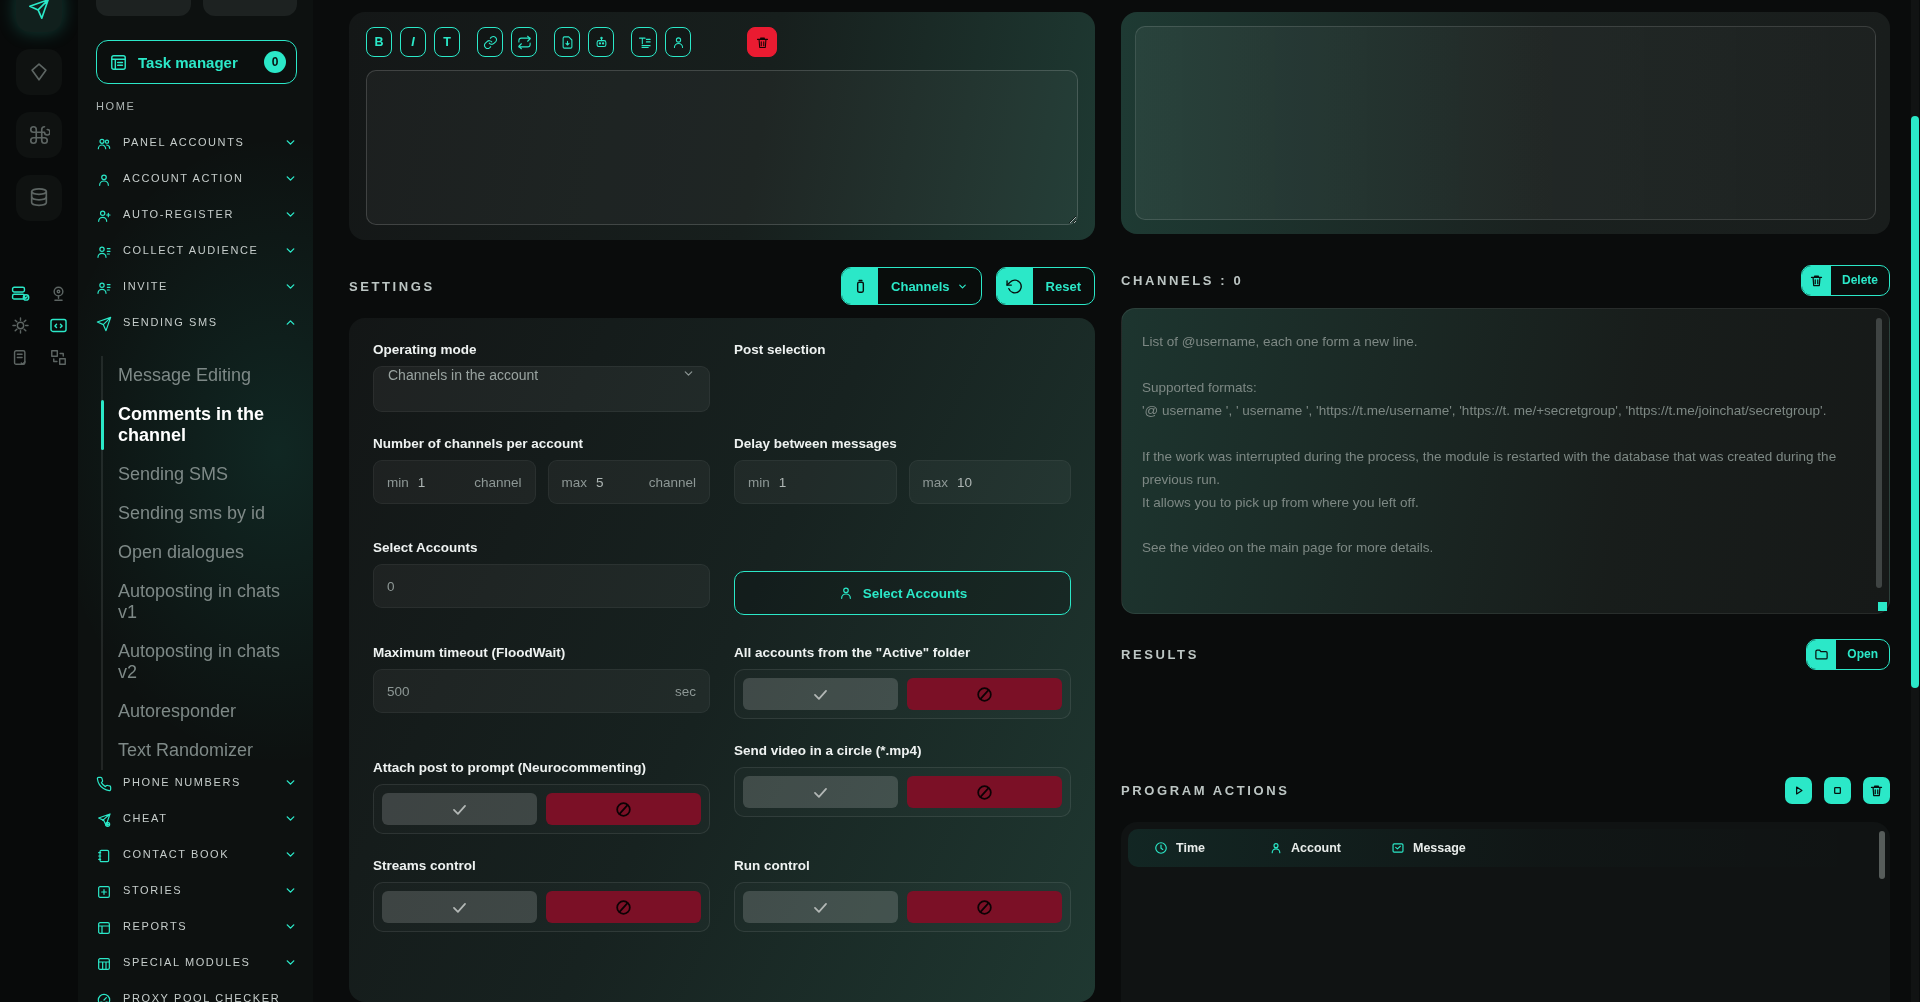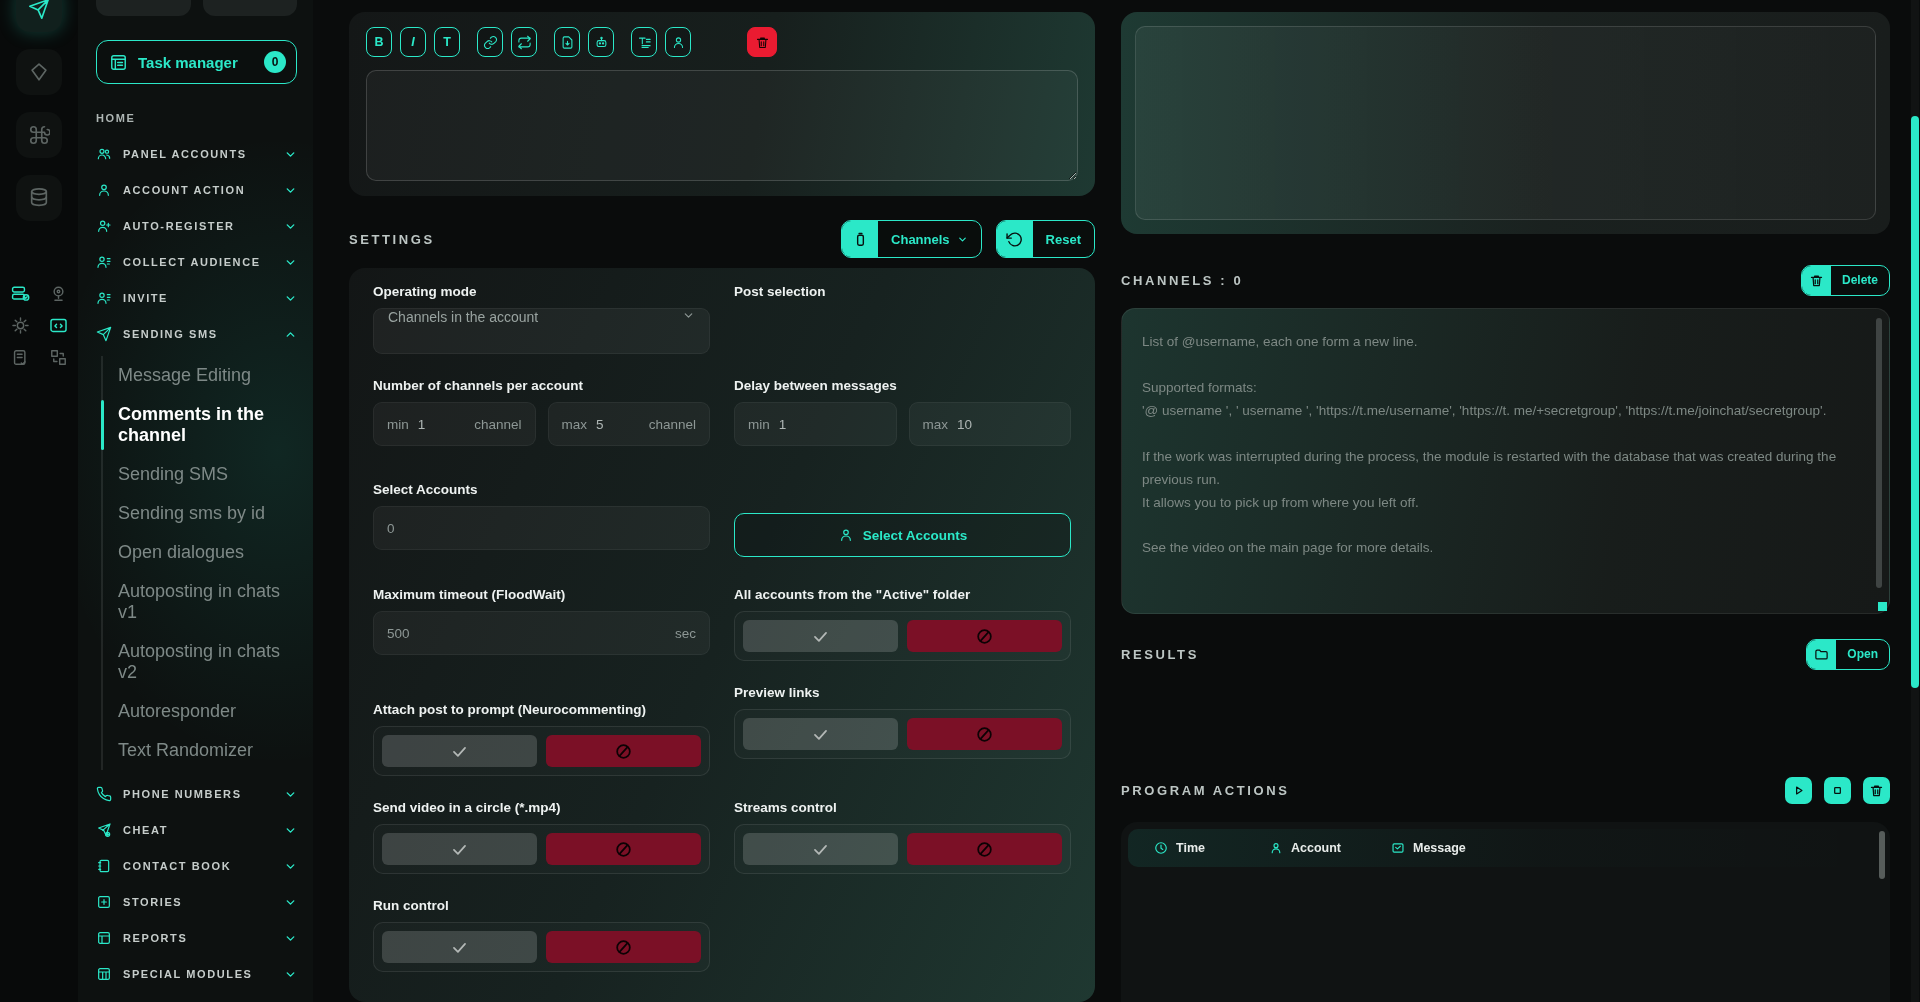--- a/index.html
+++ b/index.html
@@ -27,21 +27,21 @@
   .railgrid .sv{width:19px;height:19px;}
 
   
   .sidebar{width:235px;flex:none;padding:0 16px 0 18px;position:relative;
     background:radial-gradient(140% 45% at 85% 45%,rgba(43,232,200,.10),transparent 70%),#0d1110;}
   .sb-top{display:flex;gap:12px;margin-top:-16px;}
   .sb-top .pill{flex:1;height:32px;background:#1d2221;border-radius:12px;display:flex;align-items:flex-start;justify-content:center;color:#aab3b1;font-size:12px;padding-top:1px;}
   .task-btn{margin-top:24px;height:44px;border:1px solid var(--accent);border-radius:12px;display:flex;align-items:center;gap:10px;padding:0 10px 0 12px;color:var(--accent);font-weight:700;font-size:15px;background:rgba(8,12,11,.35);}
   .task-btn .badge{margin-left:auto;width:22px;height:22px;border-radius:50%;background:var(--accent);color:#07110f;font-size:12px;font-weight:800;display:flex;align-items:center;justify-content:center;}
   nav{margin-top:16px;}
-  .item{height:36px;display:flex;align-items:center;gap:10px;font-size:11px;font-weight:700;letter-spacing:1.6px;color:#c6cdcb;cursor:default;}
+  .item{height:36px;display:flex;align-items:flex-start;gap:10px;font-size:11px;font-weight:400;letter-spacing:1.6px;color:#c6cdcb;cursor:default;}
   .item .ic{width:17px;color:var(--accent);flex:none;}
   .item .chev{margin-left:auto;color:var(--accent);}
   .item .chev .sv{width:13px;height:13px;stroke-width:2.6;}
   .sub{margin:4px 0 6px 5px;border-left:2px solid rgba(255,255,255,.09);}
   .si{position:relative;padding:9px 0 9px 15px;font-size:18px;color:var(--txt-dim);}
   .si.active{color:#fff;font-weight:600;}
   .si.active::before{content:'';position:absolute;left:-2px;top:5px;bottom:5px;width:3px;background:var(--accent);border-radius:2px;}
 
   
   .main{flex:1;display:flex;gap:26px;padding:12px 30px 0 36px;position:relative;min-width:0;}
@@ -65,21 +65,21 @@
   .btn-split{display:inline-flex;align-items:stretch;border:1px solid var(--accent);border-radius:10px;overflow:hidden;background:rgba(10,14,13,.55);cursor:pointer;}
   .btn-split .ib{background:var(--accent);color:#08110f;display:flex;align-items:center;justify-content:center;}
   .btn-split .lb{display:flex;align-items:center;gap:7px;color:var(--accent);font-weight:700;padding:0 13px;font-size:13px;}
   .btn-split.lg .ib{width:36px;height:36px;}
   .btn-split.sm .ib{width:29px;height:29px;}
   .btn-split.sm .lb{font-size:12px;padding:0 11px;}
   .btn-split .sv{width:17px;height:17px;stroke-width:2;}
   .btn-split.sm .sv{width:15px;height:15px;}
   .chev-sm .sv{width:11px;height:11px;stroke-width:2.6;}
 
-  .settings-panel{margin-top:10px;flex:1;padding:16px 24px 30px;
+  .settings-panel{margin-top:10px;flex:1;padding:24px 24px 30px;
     background:linear-gradient(115deg,#131616 0%,#172220 50%,#1f3831 100%);}
   .grid{display:grid;grid-template-columns:1fr 1fr;column-gap:24px;row-gap:24px;}
   .flabel{font-size:13.5px;font-weight:700;color:var(--txt-lbl);margin-bottom:9px;}
   .flabel.tall{min-height:32px;display:flex;align-items:flex-end;margin-bottom:9px;}
   .select{height:46px;border-radius:9px;background:rgba(255,255,255,.05);border:1px solid rgba(255,255,255,.05);display:flex;align-items:flex-start;padding:0 14px;color:#99a3a0;font-size:14px;}
   .select .chev{margin-left:auto;color:#8d9795;}
   .select .chev .sv{width:13px;height:13px;stroke-width:2.2;}
   .minmax{display:flex;gap:12px;}
   .numbox{flex:1;height:44px;border-radius:9px;background:rgba(255,255,255,.045);border:1px solid rgba(255,255,255,.05);display:flex;align-items:center;padding:0 13px;font-size:13.5px;color:#8d9795;}
   .numbox .val{margin-left:9px;color:#aeb6b4;}
@@ -643,40 +643,20 @@
                   <svg class="sv" viewBox="0 0 24 24">
                     <circle cx="12" cy="12" r="8"></circle>
                     <path d="M7 17.5L17 6.5"></path>
                   </svg>
                 </span>
               </div>
           </div>
         </div>
 
         <div>
-          <div class="flabel">Preview links</div>
-          <div class="toggle">
-            <div class="tg on">
-                <span>
-                  <svg class="sv" viewBox="0 0 24 24">
-                    <polyline points="5 12.5 10 17.5 19 7.5"></polyline>
-                  </svg>
-                </span>
-              </div>
-            <div class="tg off">
-                <span>
-                  <svg class="sv" viewBox="0 0 24 24">
-                    <circle cx="12" cy="12" r="8"></circle>
-                    <path d="M7 17.5L17 6.5"></path>
-                  </svg>
-                </span>
-              </div>
-          </div>
-        </div>
-        <div>
           <div class="flabel">Send video in a circle (*.mp4)</div>
           <div class="toggle">
             <div class="tg on">
                 <span>
                   <svg class="sv" viewBox="0 0 24 24">
                     <polyline points="5 12.5 10 17.5 19 7.5"></polyline>
                   </svg>
                 </span>
               </div>
             <div class="tg off">

